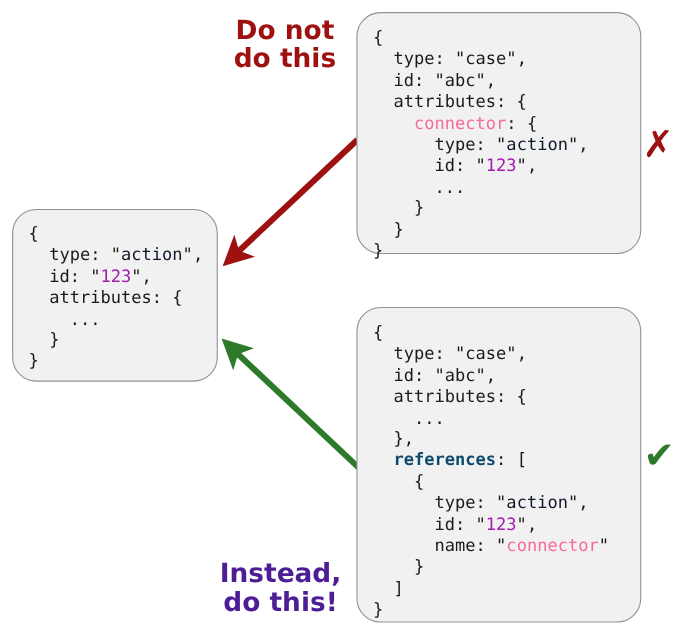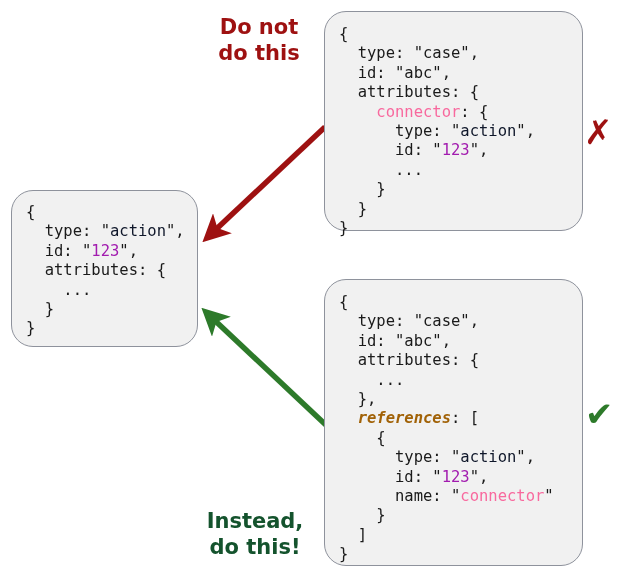--- a/index.html
+++ b/index.html
@@ -34,34 +34,34 @@
   #box-bot-right { left: 324px; top: 279px; width: 259px; height: 287px; padding-top: 13px; }
 
   .code-line { display: block; height: 19.4px; }
 
   
   .tok-plain { color: #1a1a1a; }
   .tok-key-hl { color: #f8699e; }
   .tok-str-blue { color: #0f172a; }
   .tok-str-orange { color: #a21caf; }
   .tok-str-pink { color: #f8699e; }
-  .tok-bold { font-weight: bold; color: #a16207; font-style: italic; }
+  .tok-bold { font-weight: bold; color: #0c4a6e; }
 
   
   .callout {
     position: absolute;
     font-family: "DejaVu Sans", "Liberation Sans", sans-serif;
     font-weight: bold;
-    font-size: 21px;
+    font-size: 24px;
     line-height: 26px;
     text-align: center;
     white-space: pre;
   }
   #label-bad  { left: 196px; top: 14px;  width: 126px; color: #9e1111; }
-  #label-good { left: 186px; top: 508px; width: 138px; color: #14532d; }
+  #label-good { left: 186px; top: 508px; width: 138px; color: #4c1d95; }
 
   
   .mark {
     position: absolute;
     font-family: "DejaVu Sans", "Liberation Sans", sans-serif;
     font-weight: bold;
     line-height: 1;
   }
   #mark-x     { left: 584px; top: 115px; font-size: 34px; color: #9e1111; }
   #mark-check { left: 585px; top: 397px; font-size: 34px; color: #2d7a2a; }

